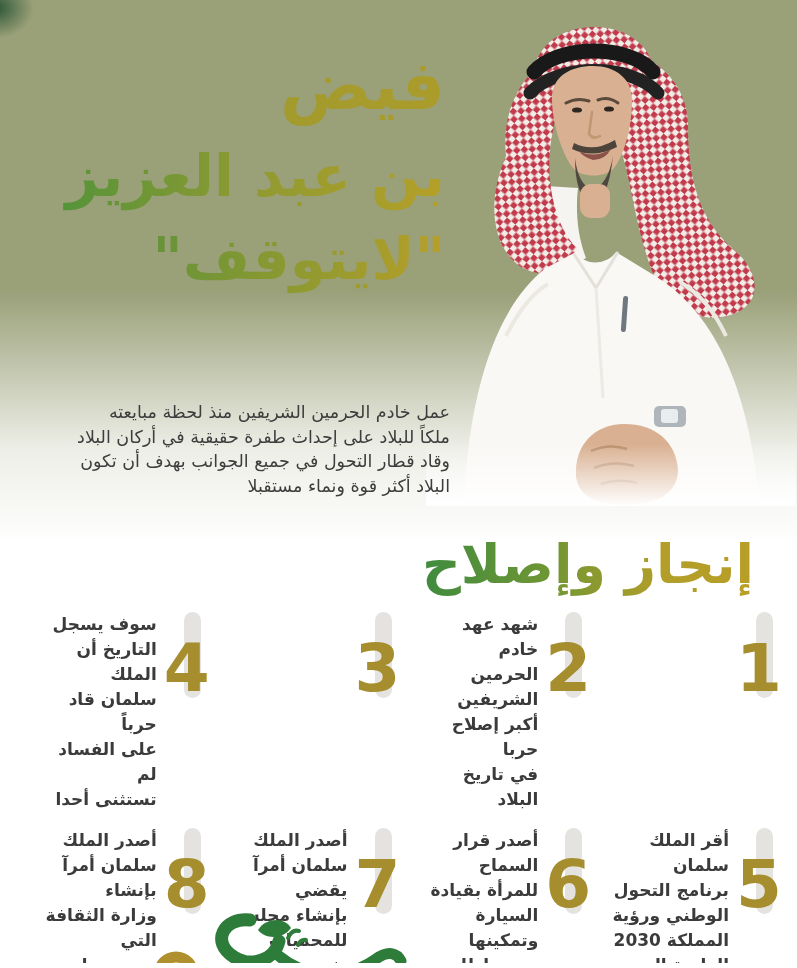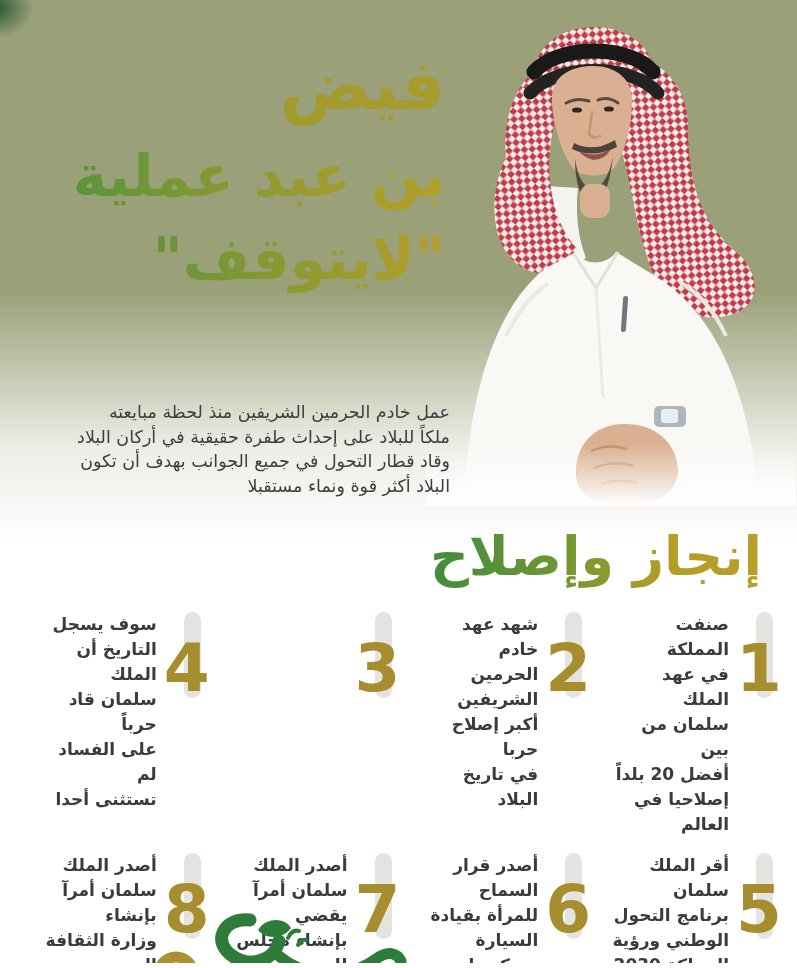--- a/index.html
+++ b/index.html
@@ -28,21 +28,21 @@
   .t2{font-size:68px;line-height:90px;background-image:linear-gradient(90deg,#789536,#b2a02a);}
   .t3{font-size:58px;line-height:88px;background-image:linear-gradient(90deg,#47923c,#8f9a31 55%,#b5a028);}
   .t4{font-size:58px;line-height:78px;background-image:linear-gradient(90deg,#3e8a41,#7c9734 50%,#b89f28);}
 
   
   .intro{position:absolute;top:400px;right:347px;width:402px;margin:0;
     font-size:17.5px;line-height:24.5px;font-weight:normal;color:#3d3d3d;
     text-align:right;white-space:pre-line;}
 
   
-  .section{position:absolute;top:522px;right:35px;margin:0;font-size:54px;font-weight:bold;
+  .section{position:absolute;top:522px;right:35px;margin:8px;font-size:54px;font-weight:bold;
     background-image:linear-gradient(90deg,#3f8b3f 0%,#6f9634 38%,#b29e29 72%,#b89e27 100%);
     background-clip:text;-webkit-background-clip:text;color:transparent;line-height:70px;}
 
   
   .grid{position:absolute;top:610px;right:22px;width:755px;
     display:grid;grid-template-columns:repeat(4,1fr);column-gap:8px;row-gap:14px;direction:rtl;}
   .item{display:flex;align-items:flex-start;}
   .numwrap{position:relative;width:46px;height:104px;flex:0 0 46px;}
   .bar{position:absolute;right:2px;top:2px;width:17px;height:86px;background:#e4e3e0;border-radius:9px;}
   .num{position:absolute;right:-7px;top:26px;font-size:66px;line-height:1;font-weight:800;color:#a68d2d;}
@@ -106,43 +106,38 @@
 
     <rect x="228" y="400" width="32" height="21" rx="5" fill="#aeb6bc"></rect>
     <rect x="235" y="403" width="17" height="14" rx="3" fill="#e8edf0"></rect>
     <path d="M150,470 C148,440 168,418 198,418 C230,418 250,436 252,464 C252,487 230,499 200,499 C172,499 152,491 150,470 Z" fill="#d9b091"></path>
     <path d="M165,445 q18,-8 36,-2 M168,462 q20,-8 40,-2 M175,478 q18,-6 36,-1" stroke="#bb906c" stroke-width="2.5" fill="none"></path>
     <rect x="0" y="438" width="370" height="62" fill="url(#fadeB)"></rect>
   </svg>
 
   <div class="title">
     <div class="t1">فيض</div>
-    <div class="t3">بن عبد عملية</div>
+    <div class="t3">بن عبد العزيز</div>
     <div class="t4">"لايتوقف"</div>
   </div>
 
   <p class="intro">عمل خادم الحرمين الشريفين منذ لحظة مبايعته
 ملكاً للبلاد على إحداث طفرة حقيقية في أركان البلاد
 وقاد قطار التحول في جميع الجوانب بهدف أن تكون
 البلاد أكثر قوة ونماء مستقبلا</p>
 
   <h2 class="section">إنجاز وإصلاح</h2>
 
   <div class="grid">
 
     <div class="item">
       <div class="numwrap">
         <div class="bar"></div>
         <div class="num">1</div>
       </div>
-      <div class="itext">صنفت المملكة
-في عهد الملك
-سلمان من بين
-أفضل 20 بلداً
-إصلاحيا في العالم</div>
     </div>
 
     <div class="item">
       <div class="numwrap">
         <div class="bar"></div>
         <div class="num">2</div>
       </div>
       <div class="itext">شهد عهد خادم
 الحرمين الشريفين
 أكبر إصلاح حربا

